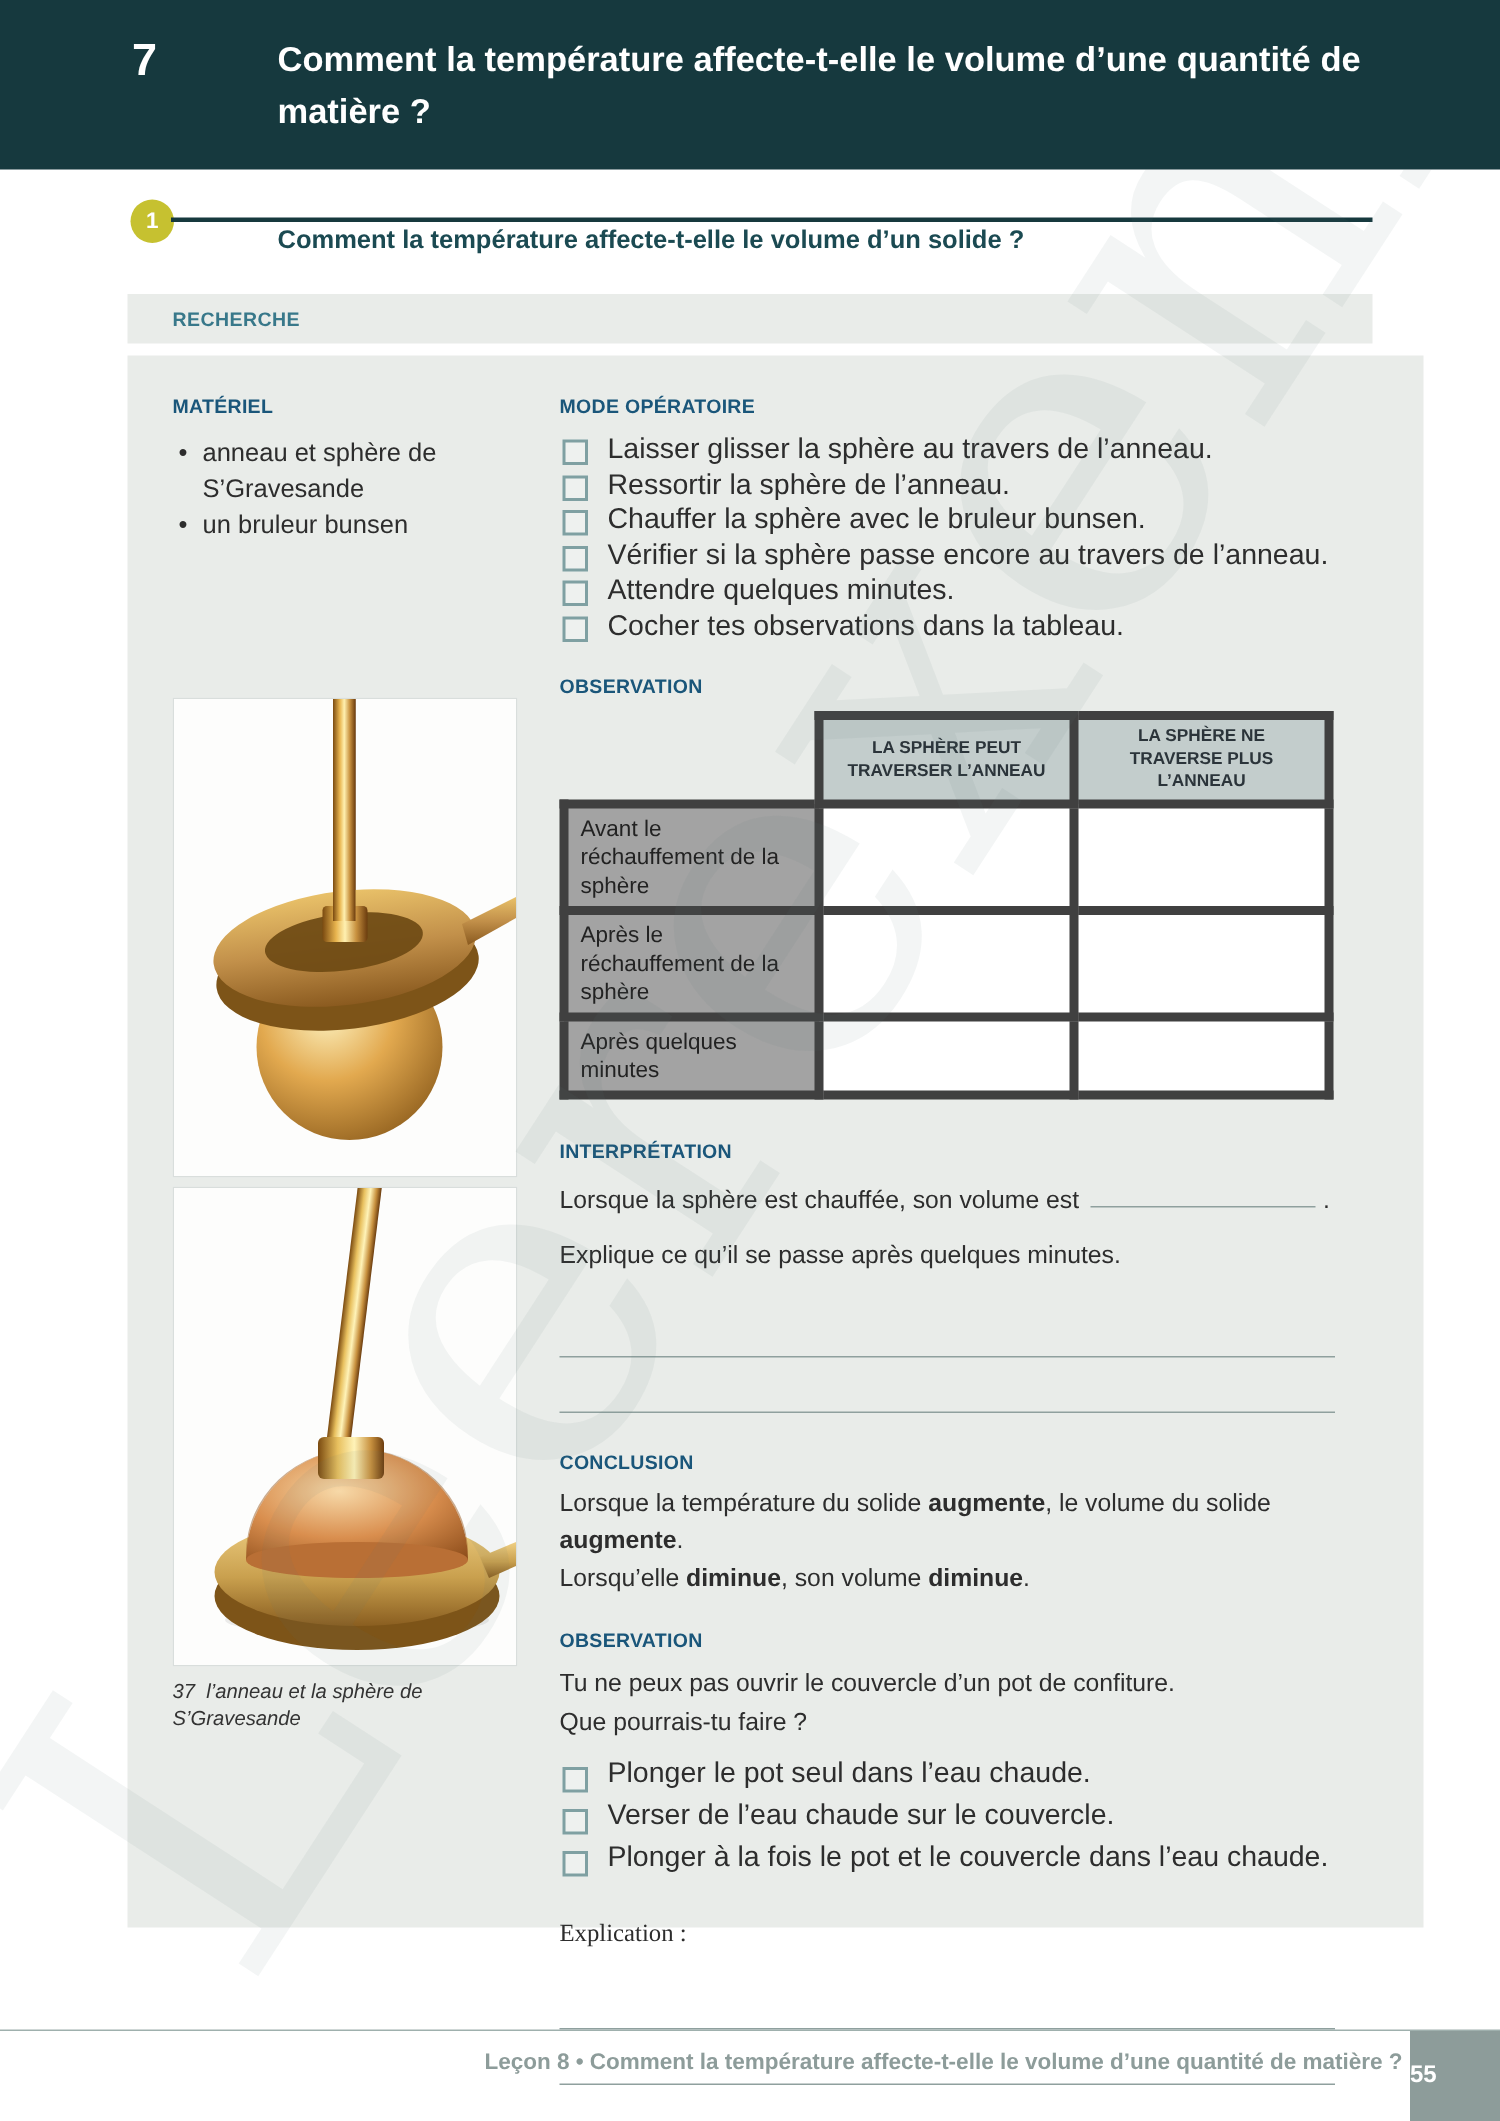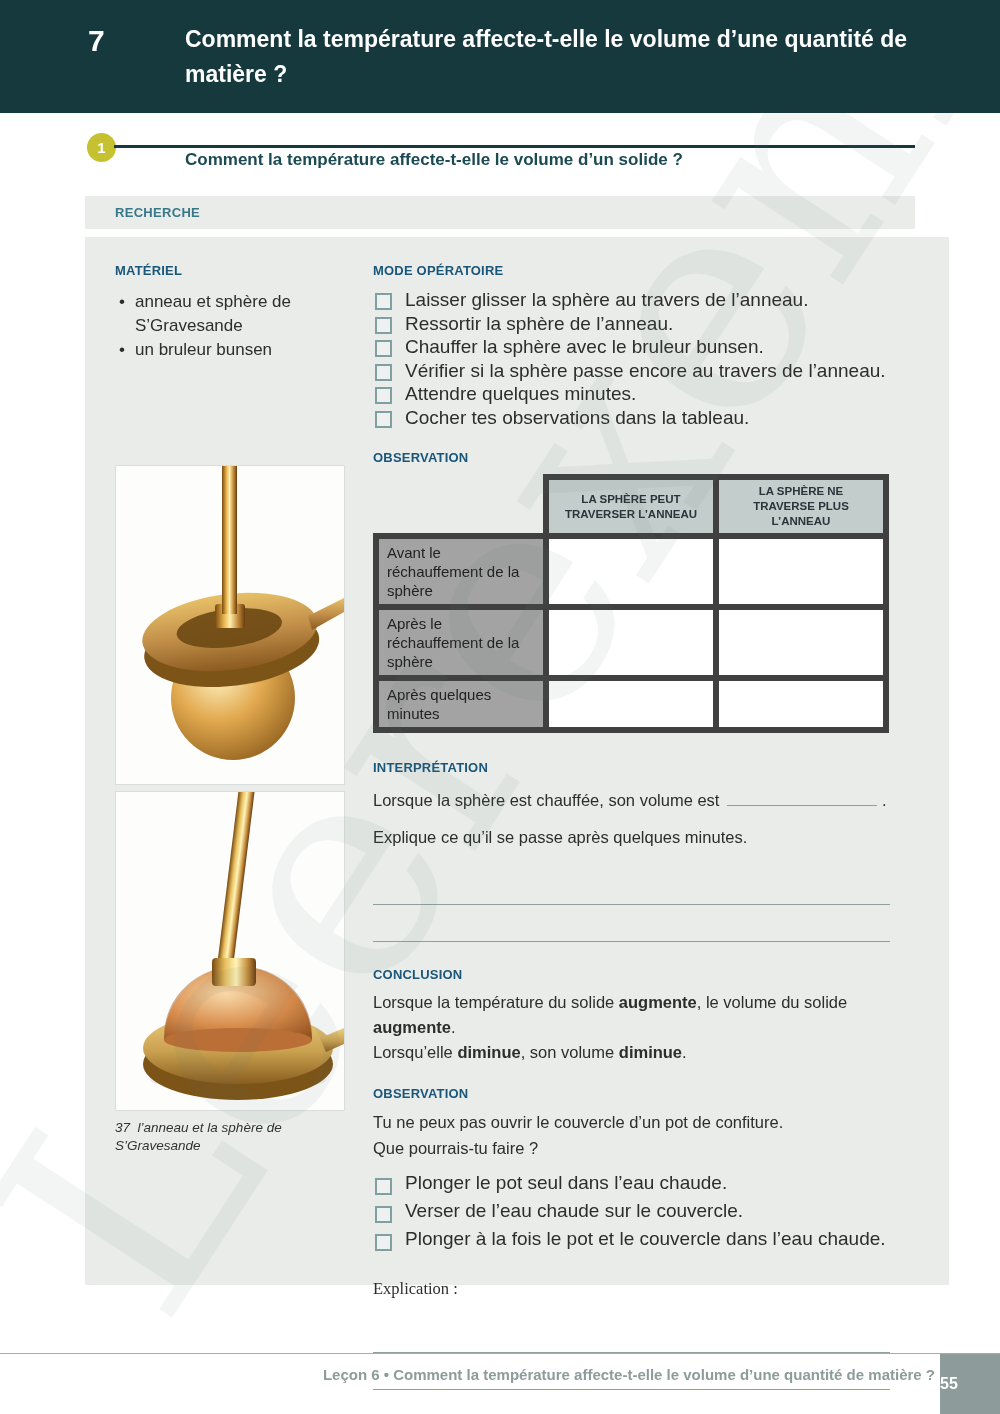--- a/index.html
+++ b/index.html
@@ -289,20 +289,20 @@
           </li>
       </ul>
       <div class="explication">Explication :</div>
       <div class="ruled rl3"></div>
       <div class="ruled rl4"></div>
 
     </div>
   </div>
 
   <div class="footer-rule"></div>
-  <div class="footer-text">Leçon 6 • Comment la température affecte-t-elle le volume d’une quantité de matière ?</div>
+  <div class="footer-text">Leçon 8 • Comment la température affecte-t-elle le volume d’une quantité de matière ?</div>
   <div class="page-badge">55</div>
 
   <div class="wm-body-clip">
     <span class="wm-text wm-dark">Leerexemplaar</span>
   </div>
 
 </div>
 
 </body></html>

